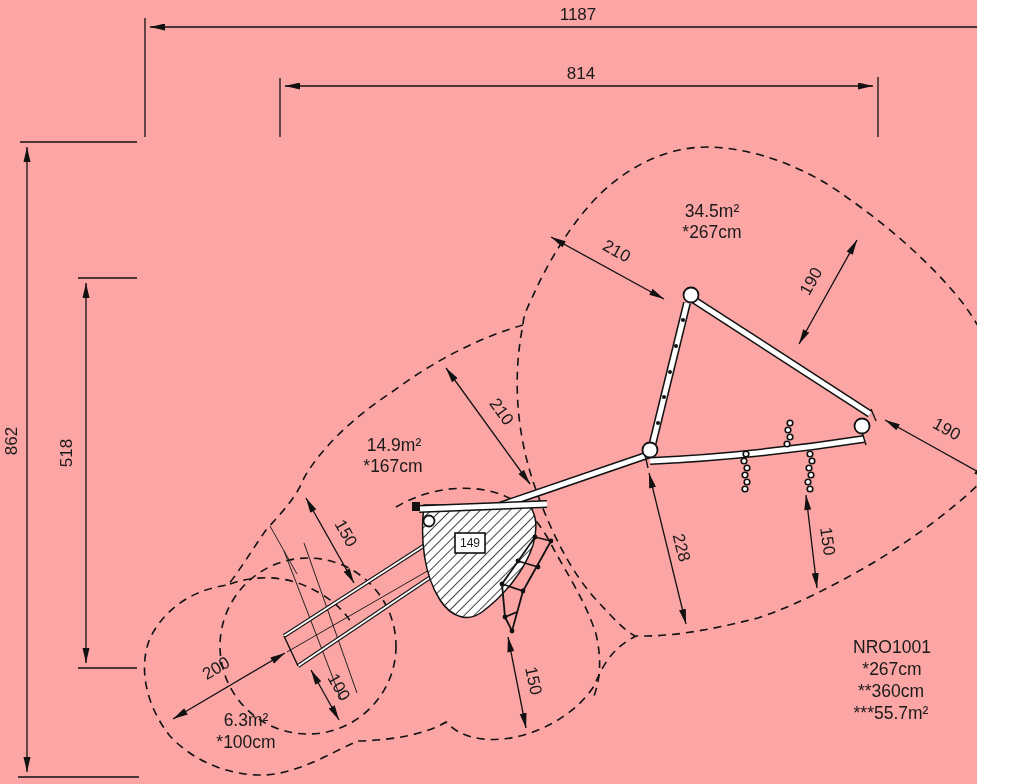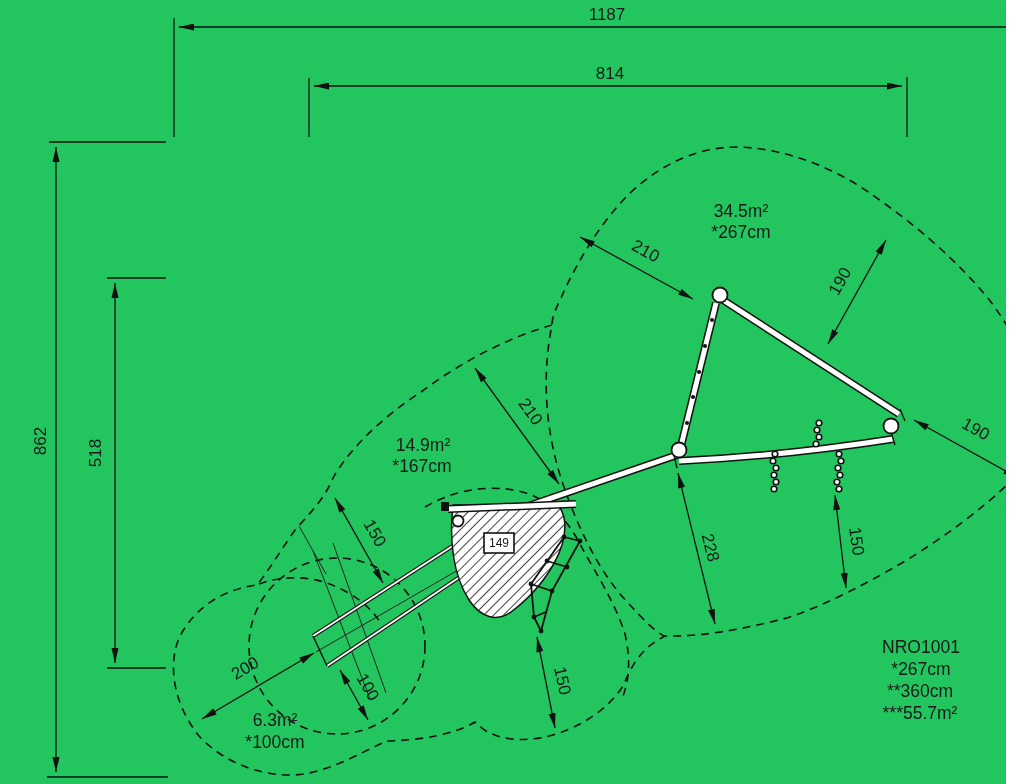--- a/index.html
+++ b/index.html
@@ -1,16 +1,16 @@
 <!DOCTYPE html>
 <html><head>
 <meta charset="utf-8">
 <style>
   html,body{margin:0;padding:0;background:#ffffff;}
-  .sheet{position:relative;width:977px;height:784px;background:#22c55e;overflow:hidden;padding-left:29px;}
+  .sheet{position:relative;width:977px;height:784px;background:#fca5a5;overflow:hidden;}
   svg{display:block;}
   text{font-family:"Liberation Sans","DejaVu Sans",sans-serif;fill:#1a1a1a;}
   .dimtxt{font-size:17px;}
   .areatxt{font-size:17.5px;}
   .infotxt{font-size:17.5px;}
   .boxtxt{font-size:12px;}
   .dimline{stroke:#111;stroke-width:1.3;fill:none;}
   .tick{stroke:#111;stroke-width:1.3;fill:none;}
   .ext{stroke:#222;stroke-width:1;fill:none;}
   .zone{stroke:#111;stroke-width:1.6;fill:none;stroke-dasharray:8 6;}

